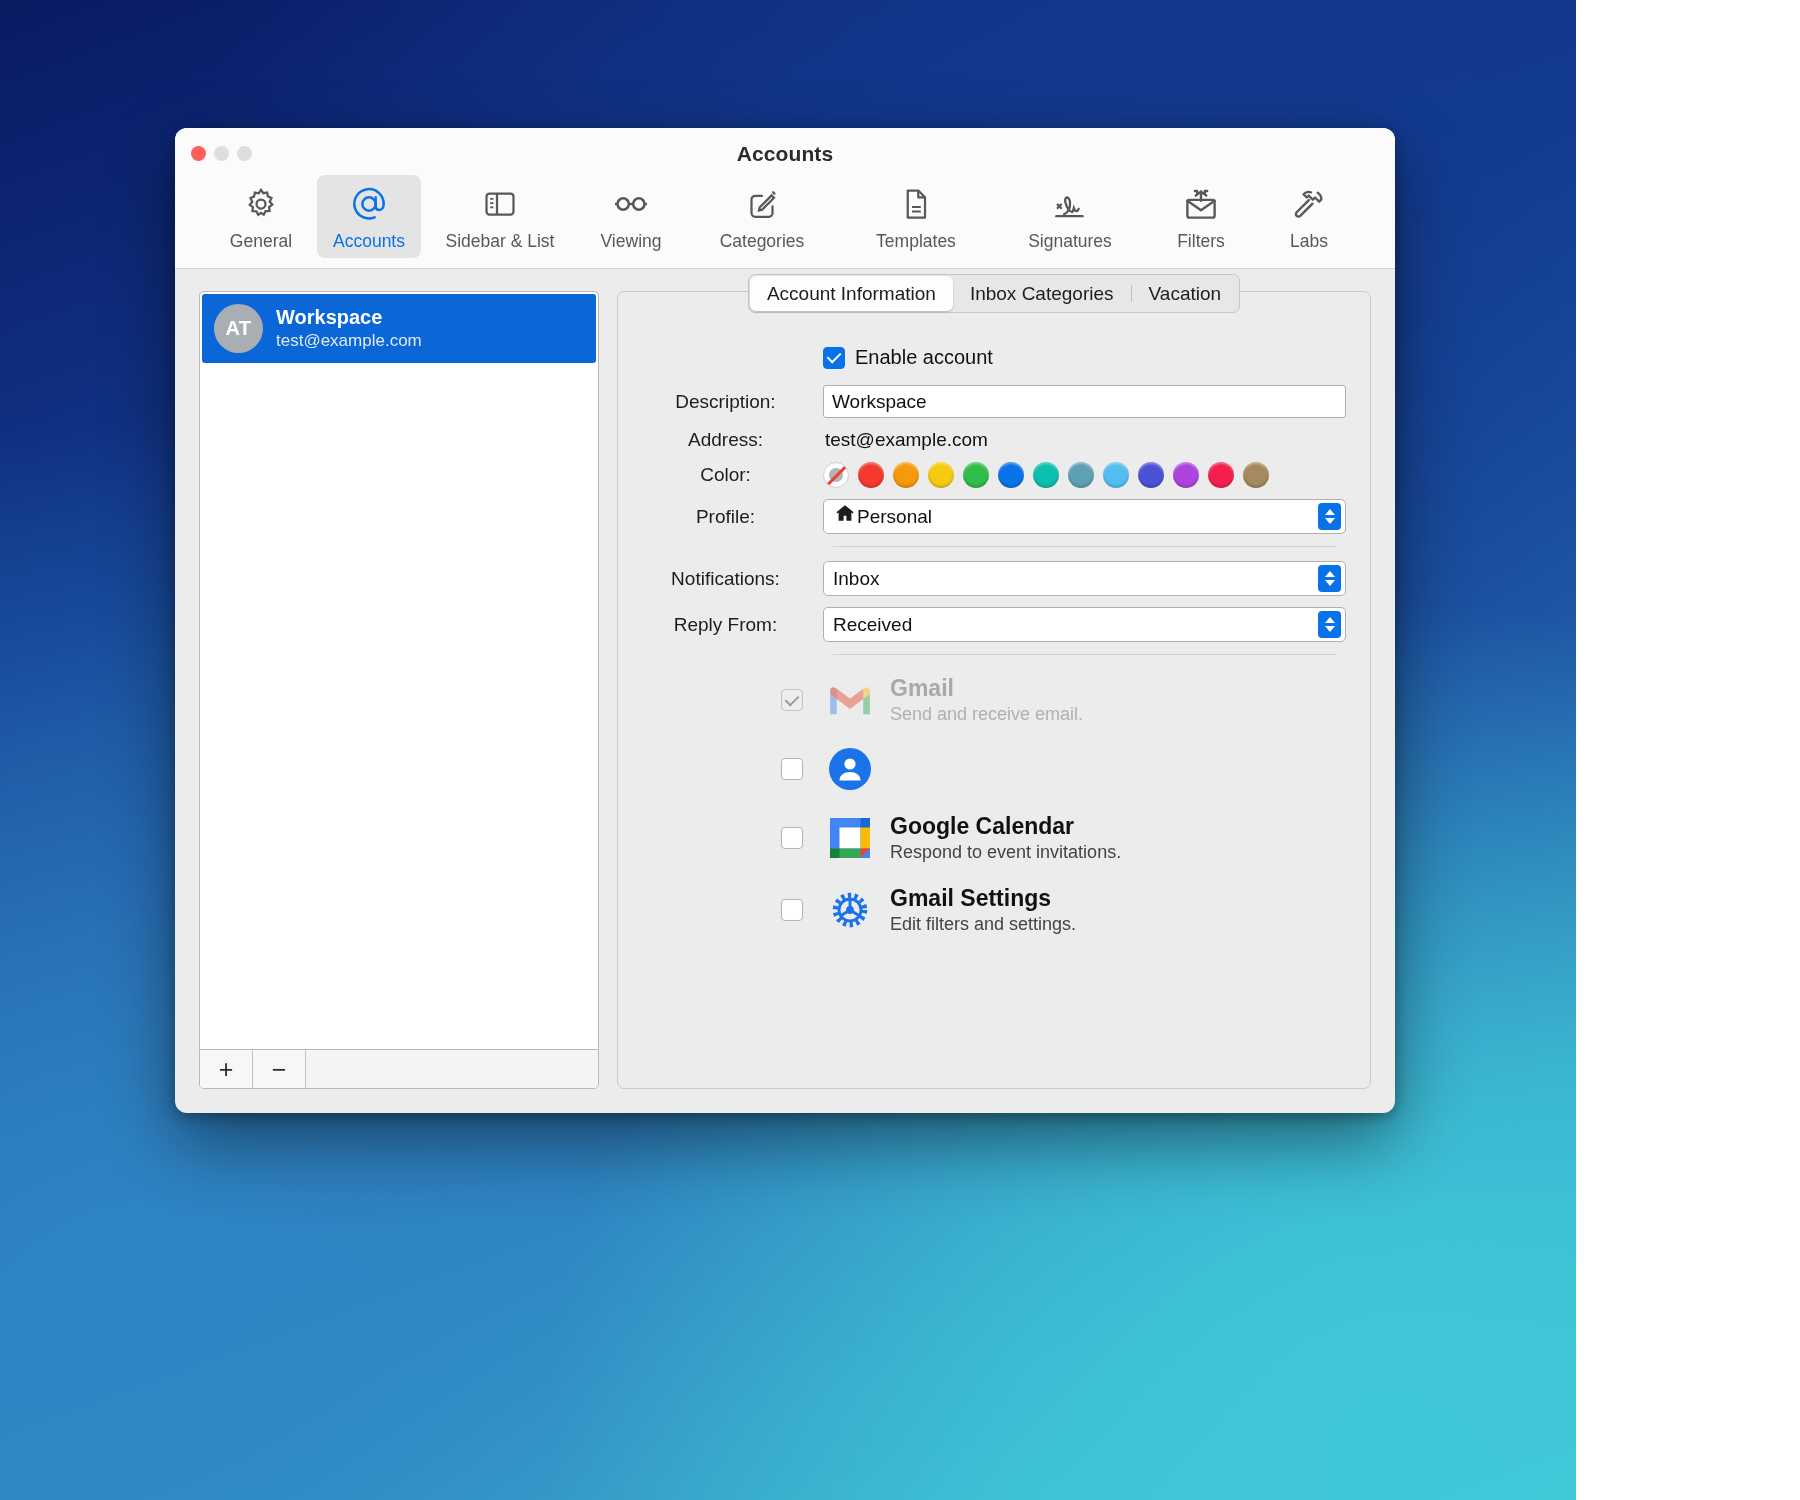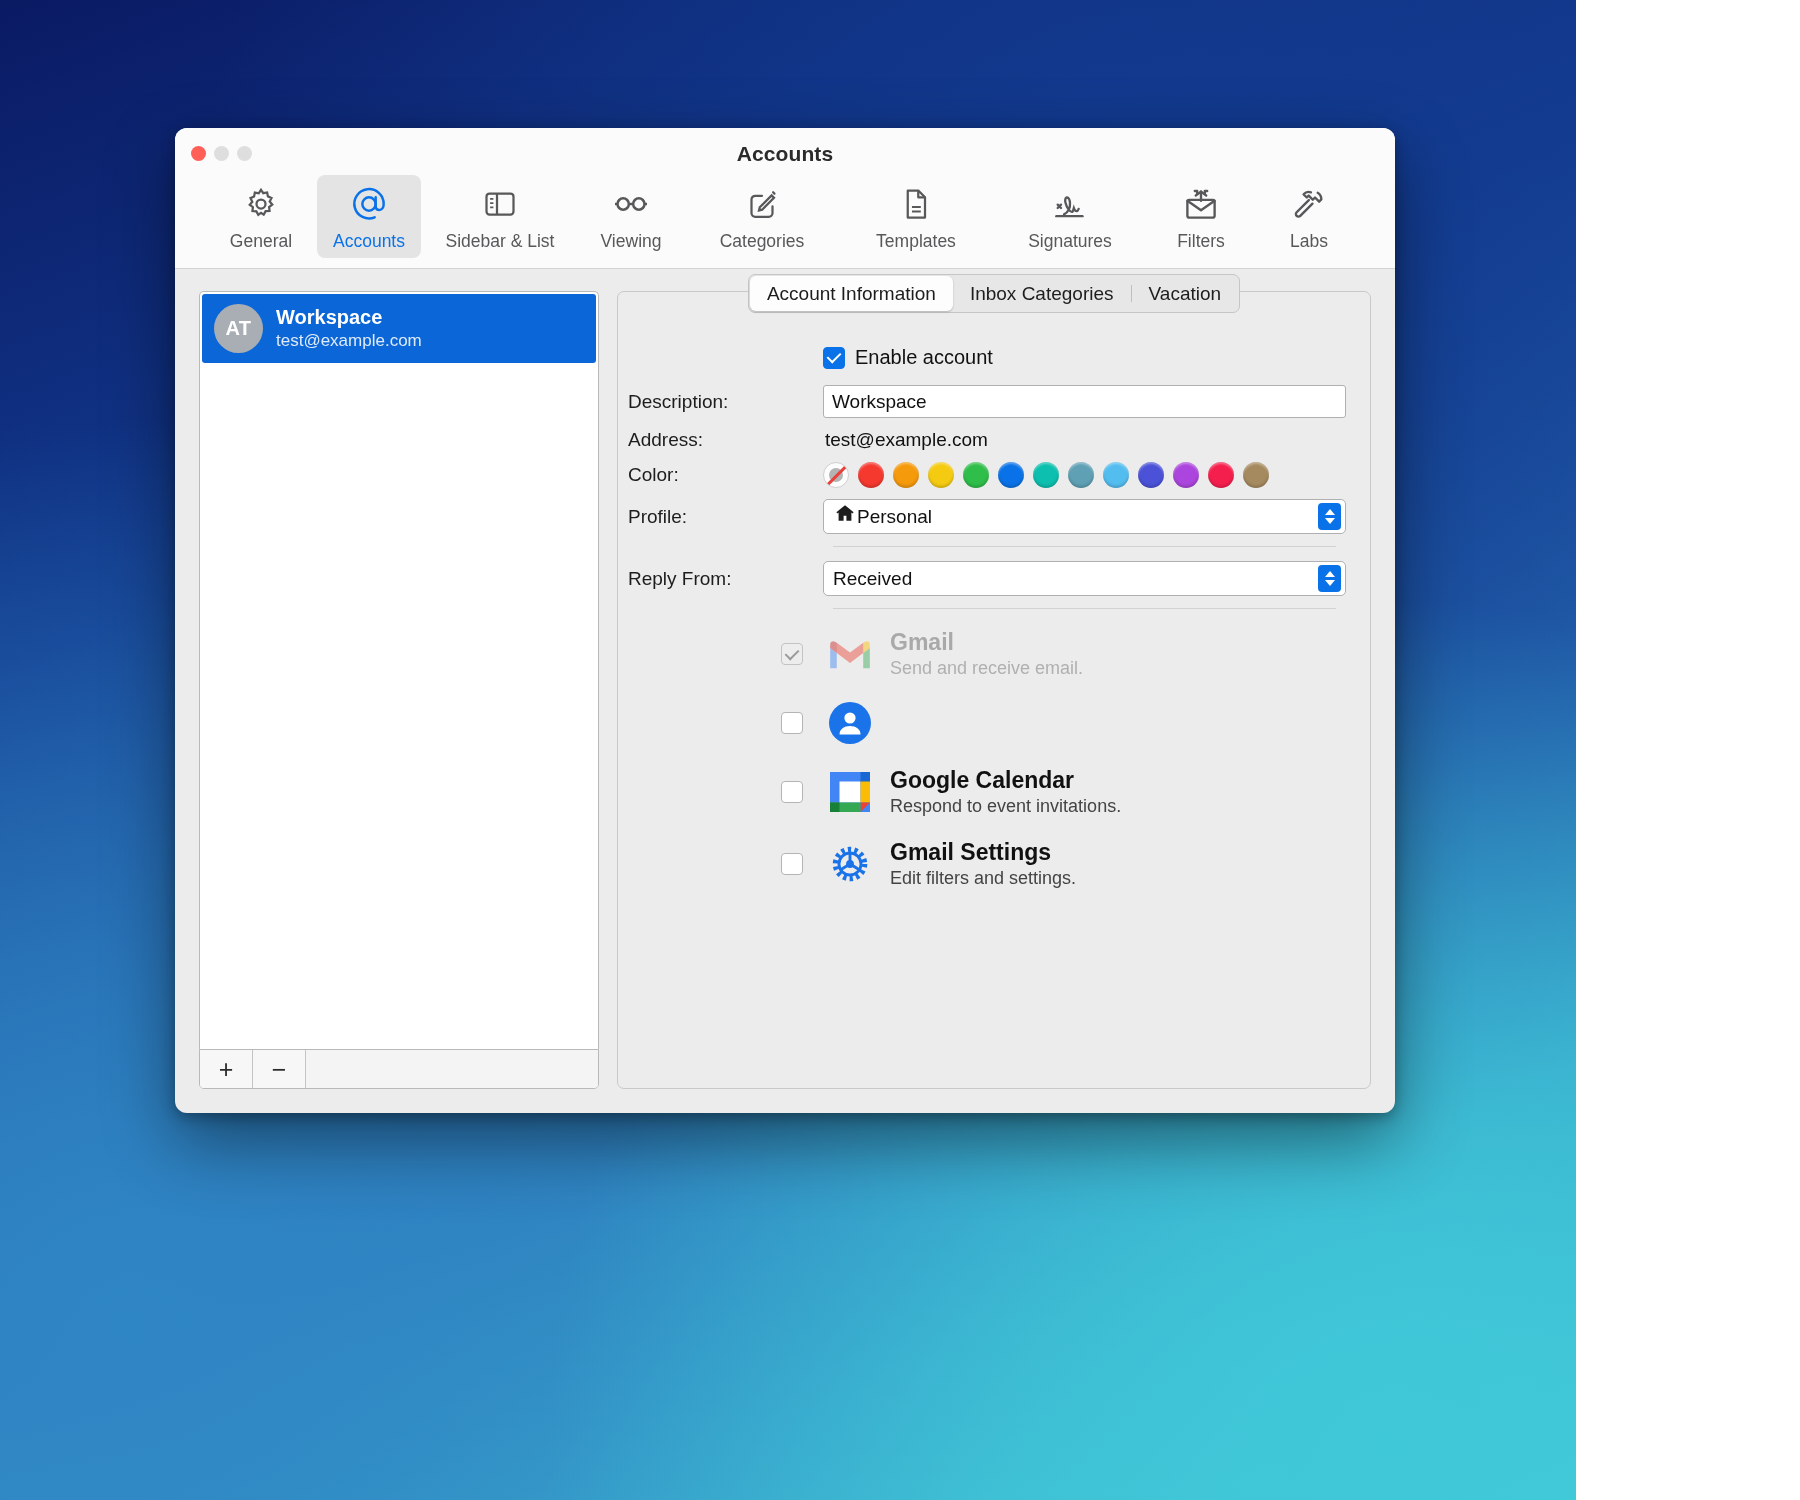--- a/index.html
+++ b/index.html
@@ -211,21 +211,21 @@
 
   
   #form { padding: 14px 24px 0 10px; }
   .row {
     display: flex;
     align-items: center;
     margin-bottom: 11px;
   }
   .lab {
     width: 195px;
-    text-align: left;
+    text-align: center;
     padding-right: 0;
     font-size: 19px;
     color: #1d1d1d;
     flex: 0 0 auto;
   }
   .field { flex: 1 1 auto; }
 
   .checkline { display: flex; align-items: center; gap: 10px; padding-left: 195px; margin-bottom: 16px; }
   .cb {
     width: 22px; height: 22px;
@@ -555,20 +555,34 @@
                 <span class="stepper">
                     <i class="up"></i>
                     <i class="dn"></i>
                   </span>
               </span>
             </span>
           </div>
 
           <div class="divider"></div>
 
+          <div class="row">
+            <span class="lab">Notifications:</span>
+            <span class="field">
+              <span class="popup">
+                <span class="pop-text">
+                    <span>Inbox</span>
+                  </span>
+                <span class="stepper">
+                    <i class="up"></i>
+                    <i class="dn"></i>
+                  </span>
+              </span>
+            </span>
+          </div>
 
           <div class="row">
             <span class="lab">Reply From:</span>
             <span class="field">
               <span class="popup">
                 <span class="pop-text">
                     <span>Received</span>
                   </span>
                 <span class="stepper">
                     <i class="up"></i>

